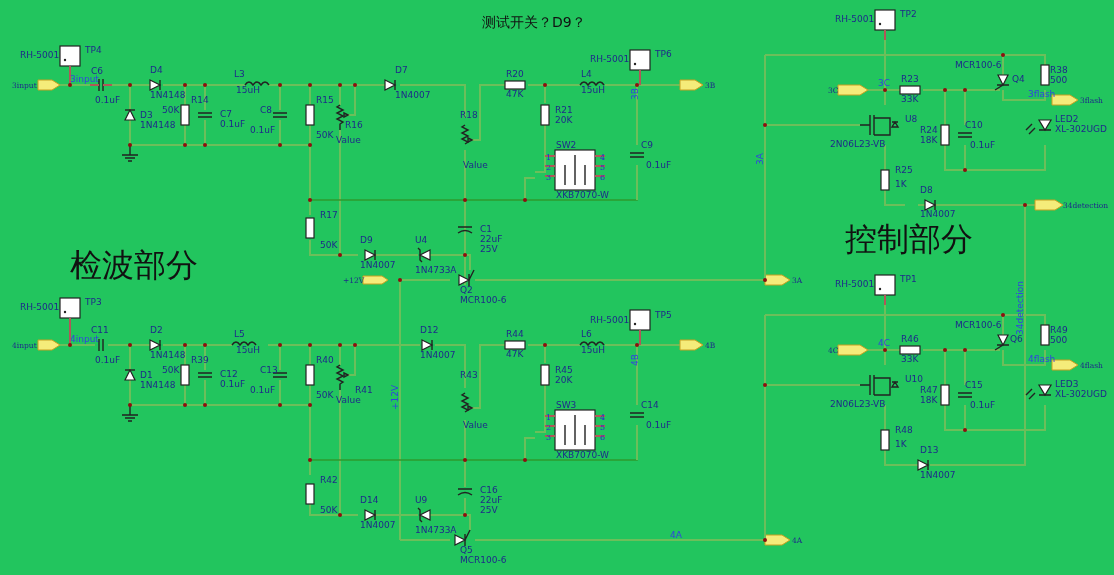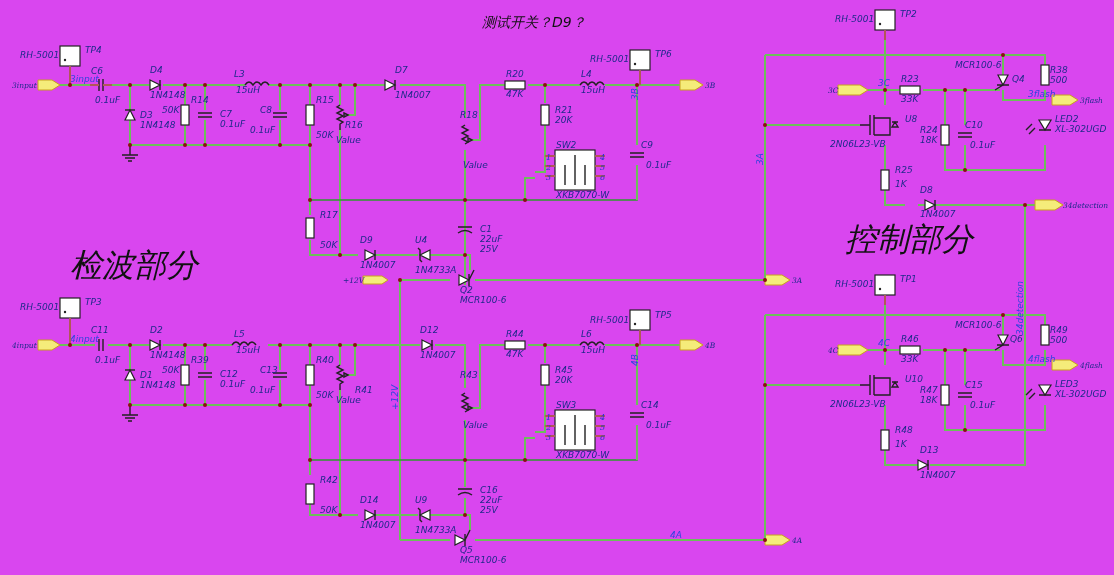--- a/index.html
+++ b/index.html
@@ -1,16 +1,16 @@
 <!DOCTYPE html>
 <html><head>
 <meta charset="utf-8">
 <style>
   html,body{margin:0;padding:0;background:#ffffff;}
-  #canvas{position:relative;width:1114px;height:575px;overflow:hidden;background:#d946ef;font-style:italic;}
+  #canvas{position:relative;width:1114px;height:575px;overflow:hidden;background:#22c55e;}
   svg{position:absolute;left:0;top:0;}
   .w{stroke:#6cbf5a;stroke-width:2;fill:none;}
   .wv{stroke:#2e9a2e;stroke-width:1.6;fill:none;}
   .pin{stroke:#b05858;stroke-width:2;fill:none;}
   .sym{stroke:#222;stroke-width:1.4;fill:none;}
   .symf{stroke:#222;stroke-width:1.2;fill:#fff;}
   .dot{fill:#8b1010;}
   .lbl{font-family:"DejaVu Sans",sans-serif;font-size:9px;fill:#1e2a8a;}
   .pinno{font-family:"DejaVu Serif",serif;font-size:8px;fill:#2233cc;}
   .glbl{font-family:"DejaVu Serif",serif;font-size:7.5px;fill:#1e2a8a;}

